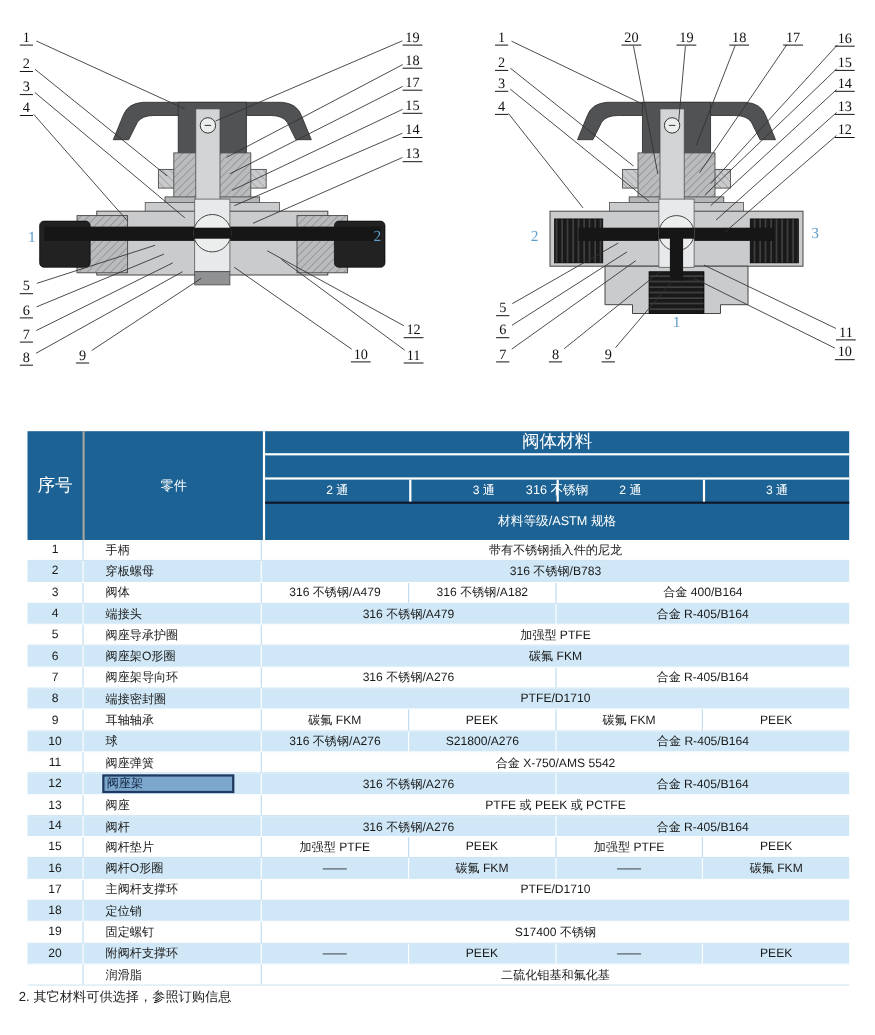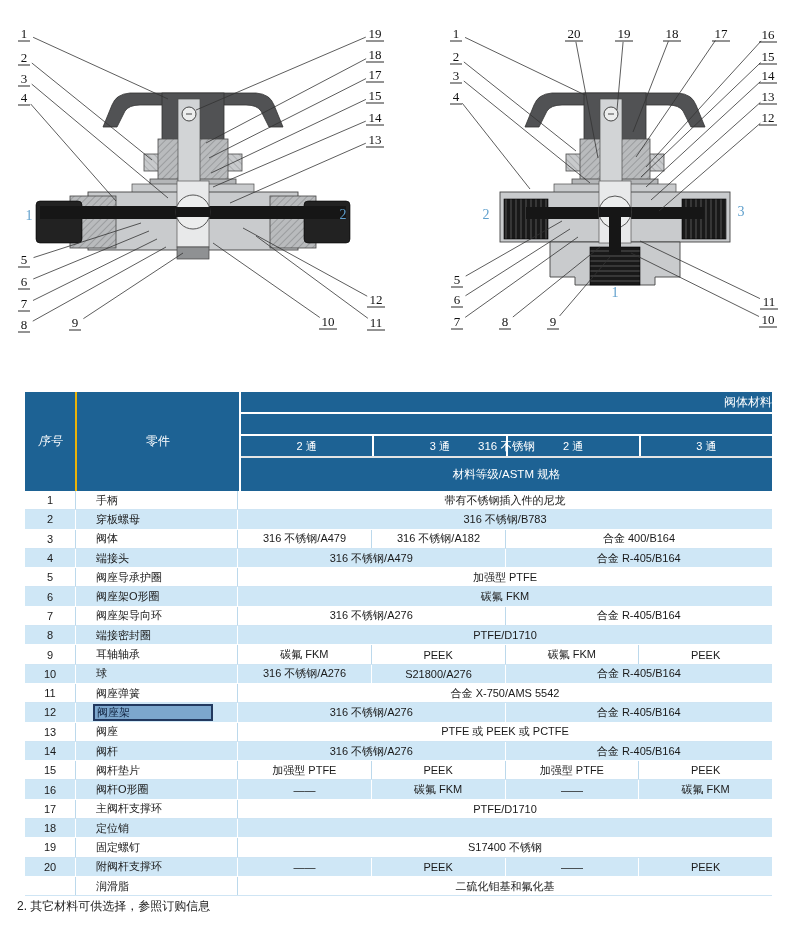--- a/index.html
+++ b/index.html
@@ -6,29 +6,29 @@
   #page{position:relative;width:795px;height:941px;background:#fff;overflow:hidden;
         font-family:"Liberation Sans",sans-serif;color:#1a1a1a;}
   
   .fig{position:absolute;top:15px;}
   #fig-left{left:0;}
   #fig-right{left:400px;}
   
   #materials-table{position:absolute;left:25px;top:392px;width:747px;font-size:11px;}
   .thead{display:flex;background:#1d6294;color:#fff;}
   .th-no{width:50px;display:flex;align-items:center;justify-content:center;
-         font-size:12px;border-right:2px solid #eab308;font-style:italic;}
+         font-size:16px;border-right:2px solid #a3a3a3;}
   .th-part{width:162px;display:flex;align-items:center;justify-content:center;
            font-size:12px;border-right:2px solid #fff;}
   .th-right{flex:1;display:flex;flex-direction:column;}
-  .th-title{height:20px;line-height:20px;text-align:right;border-bottom:2px solid #fff;font-size:12px;}
+  .th-title{height:20px;line-height:20px;text-align:center;border-bottom:2px solid #fff;font-size:16px;}
   .th-groups{display:flex;height:20px;border-bottom:2px solid #fff;}
   .th-groups .hg{flex:1;line-height:20px;text-align:center;font-size:11.5px;margin-top:22px;}
   .th-groups .hg + .hg{border-left:2px solid #fff;}
-  .th-subs{display:flex;height:20px;border-bottom:2px solid #e5e5e5;}
+  .th-subs{display:flex;height:20px;border-bottom:2px solid #0f172a;}
   .th-subs .hs{flex:1;line-height:20px;text-align:center;font-size:11px;}
   .th-subs .hs + .hs{border-left:2px solid #fff;}
   .th-spec{height:33px;line-height:33px;text-align:center;font-size:11.5px;}
   .trow{display:flex;height:18.3px;border-bottom:1px solid #cfe5f4;background:#fff;align-items:stretch;}
   .trow.zebra{background:#cfe7f6;border-bottom-color:#fff;}
   .cell{display:flex;align-items:center;justify-content:center;overflow:hidden;white-space:nowrap;}
   .c-no{width:50px;border-right:1px solid #bcd9ec;justify-content:center;}
   .c-part{width:162px;border-right:1px solid #bcd9ec;justify-content:flex-start;padding-left:20px;box-sizing:border-box;}
   .c-val{border-right:1px solid #bcd9ec;}
   .c-val:last-child{border-right:none;}

